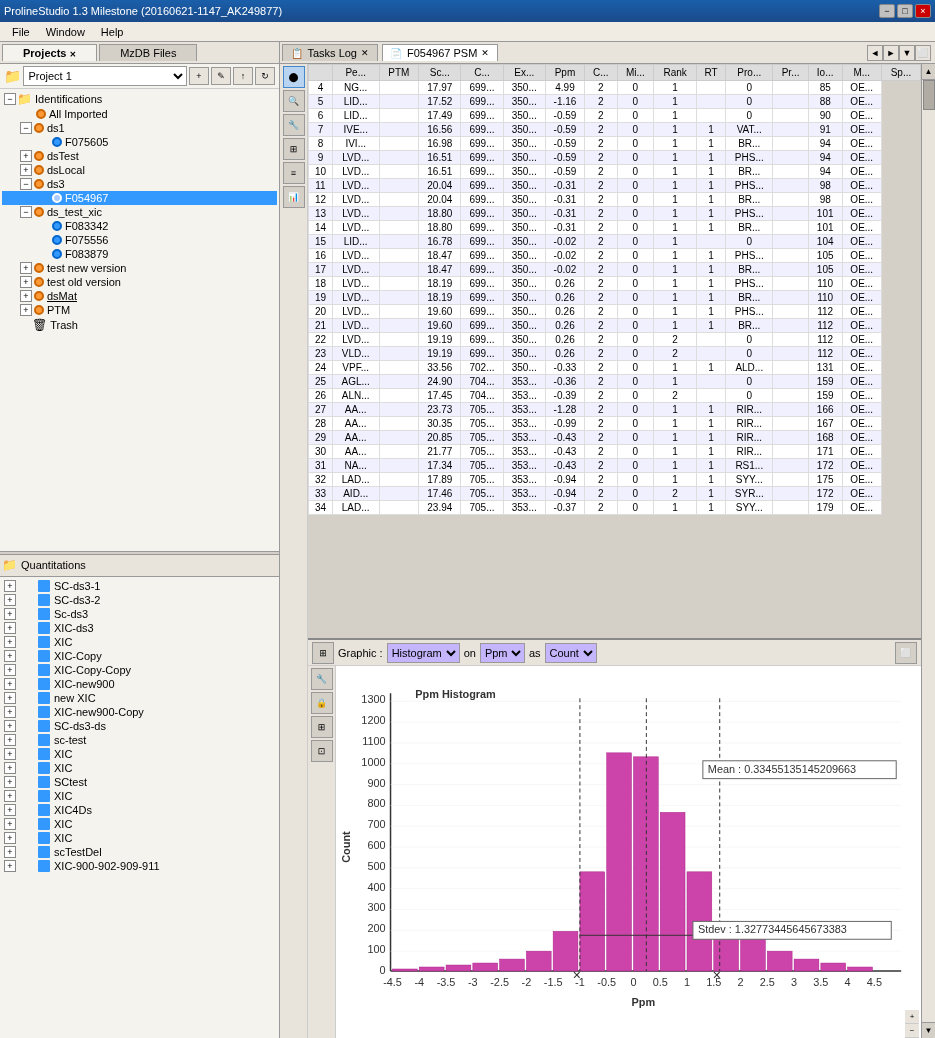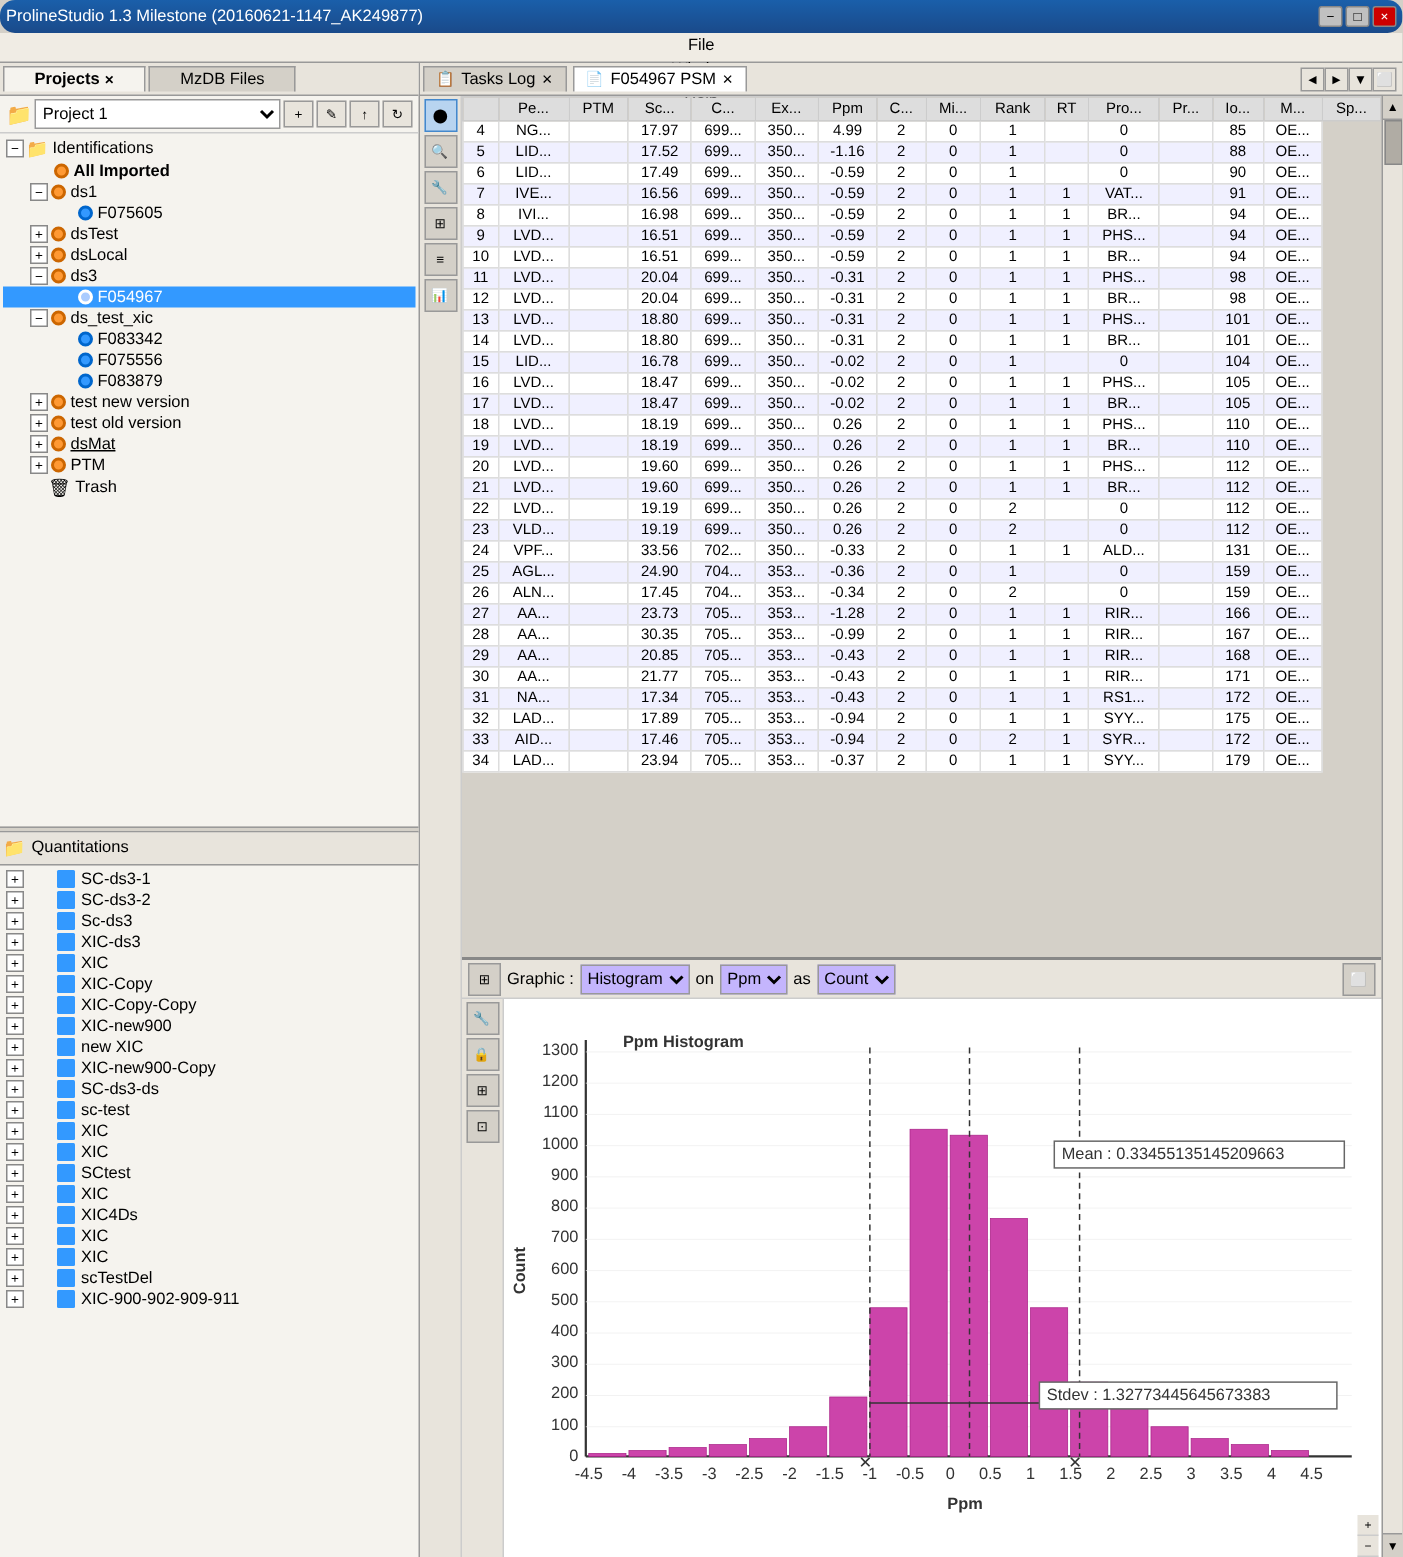--- a/index.html
+++ b/index.html
@@ -1,28 +1,28 @@
 <!DOCTYPE html>
 <html><head>
   <meta charset="utf-8">
   <style>
     * { box-sizing: border-box; margin: 0; padding: 0; font-family: 'Segoe UI', Tahoma, Arial, sans-serif; font-size: 11px; }
     body { background: #d4d0c8; width: 935px; height: 1038px; overflow: hidden; }
     
     
-    .title-bar { background: linear-gradient(to bottom, #1a5faa, #1a4a8a); height: 22px; display: flex; align-items: center; justify-content: space-between; padding: 0 4px; border-radius: 10px; }
+    .title-bar { background: linear-gradient(to bottom, #1a5faa, #1a4a8a); height: 22px; display: flex; align-items: center; justify-content: space-between; padding: 0 4px; }
     .title-bar-text { color: white; font-size: 11px; }
     .title-bar-buttons { display: flex; gap: 2px; }
     .title-btn { width: 16px; height: 14px; border: 1px solid #888; border-radius: 2px; cursor: pointer; font-size: 9px; display: flex; align-items: center; justify-content: center; }
     .title-btn.minimize { background: #c0c0c0; }
     .title-btn.maximize { background: #c0c0c0; }
     .title-btn.close { background: #cc0000; color: white; }
     
     
-    .menu-bar { background: #f0ece4; height: 20px; display: flex; align-items: center; padding: 0 4px; border-bottom: 1px solid #999; flex-direction: column; }
+    .menu-bar { background: #f0ece4; height: 20px; display: flex; align-items: center; padding: 0 4px; border-bottom: 1px solid #999; }
     .menu-item { padding: 2px 8px; cursor: pointer; font-size: 11px; }
     
     
     .main-container { display: flex; height: calc(1038px - 42px); }
     
     
     .left-panel { width: 280px; display: flex; flex-direction: column; background: #f5f3ee; border-right: 1px solid #999; flex-shrink: 0; }
     
     
     .tab-header { background: #e8e4dc; display: flex; align-items: center; height: 22px; border-bottom: 1px solid #999; padding: 0 2px; }
@@ -129,21 +129,21 @@
 
       <div class="tree-item">
         <span class="tree-expand">−</span>
         <span class="tree-icon folder-icon">📁</span>
         <span>Identifications</span>
       </div>
       <div class="tree-item">
         <span class="tree-indent"></span>
         <span class="tree-indent"></span>
         <span class="dataset-icon ds-orange"></span>
-        <span style="margin-left:3px;font-weight:bold;">All Imported</span>
+        <span style="margin-left:3px;">All Imported</span>
       </div>
 
       <div class="tree-item">
         <span class="tree-indent"></span>
         <span class="tree-expand">−</span>
         <span class="dataset-icon ds-orange"></span>
         <span style="margin-left:3px;text-align:right;">ds1</span>
       </div>
       <div class="tree-item">
         <span class="tree-indent"></span>
@@ -794,21 +794,21 @@
                     <td>159</td>
                     <td>OE...</td>
                   </tr>
                   <tr>
                     <td>26</td>
                     <td>ALN...</td>
                     <td></td>
                     <td>17.45</td>
                     <td>704...</td>
                     <td>353...</td>
-                    <td>-0.34</td>
+                    <td>-0.39</td>
                     <td>2</td>
                     <td>0</td>
                     <td>2</td>
                     <td></td>
                     <td>0</td>
                     <td></td>
                     <td>159</td>
                     <td>OE...</td>
                   </tr>
                   <tr>

